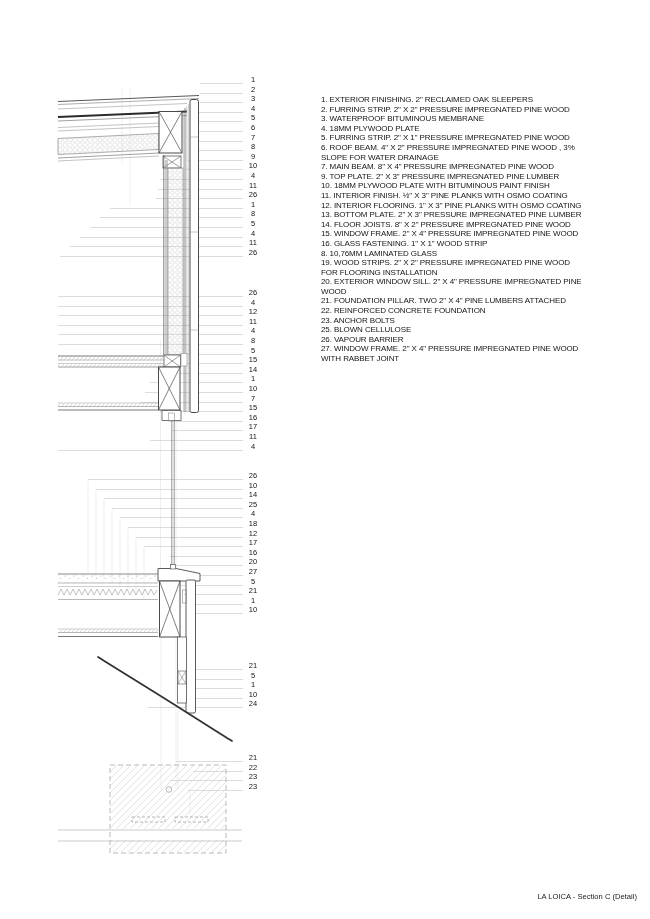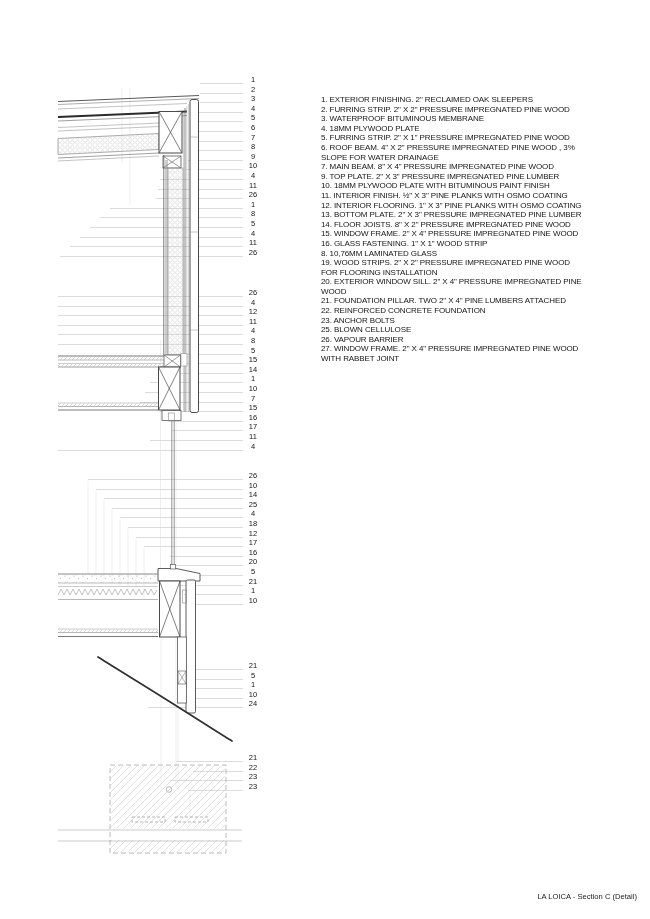--- a/index.html
+++ b/index.html
@@ -299,20 +299,24 @@
     <div class="callout-row">
     <span class="leader"></span>
     <span class="num">16</span>
   </div>
     <div class="callout-row">
     <span class="leader"></span>
     <span class="num">20</span>
   </div>
     <div class="callout-row">
     <span class="leader"></span>
+    <span class="num">27</span>
+  </div>
+    <div class="callout-row">
+    <span class="leader"></span>
     <span class="num">5</span>
   </div>
     <div class="callout-row">
     <span class="leader"></span>
     <span class="num">21</span>
   </div>
     <div class="callout-row">
     <span class="leader"></span>
     <span class="num">1</span>
   </div>

